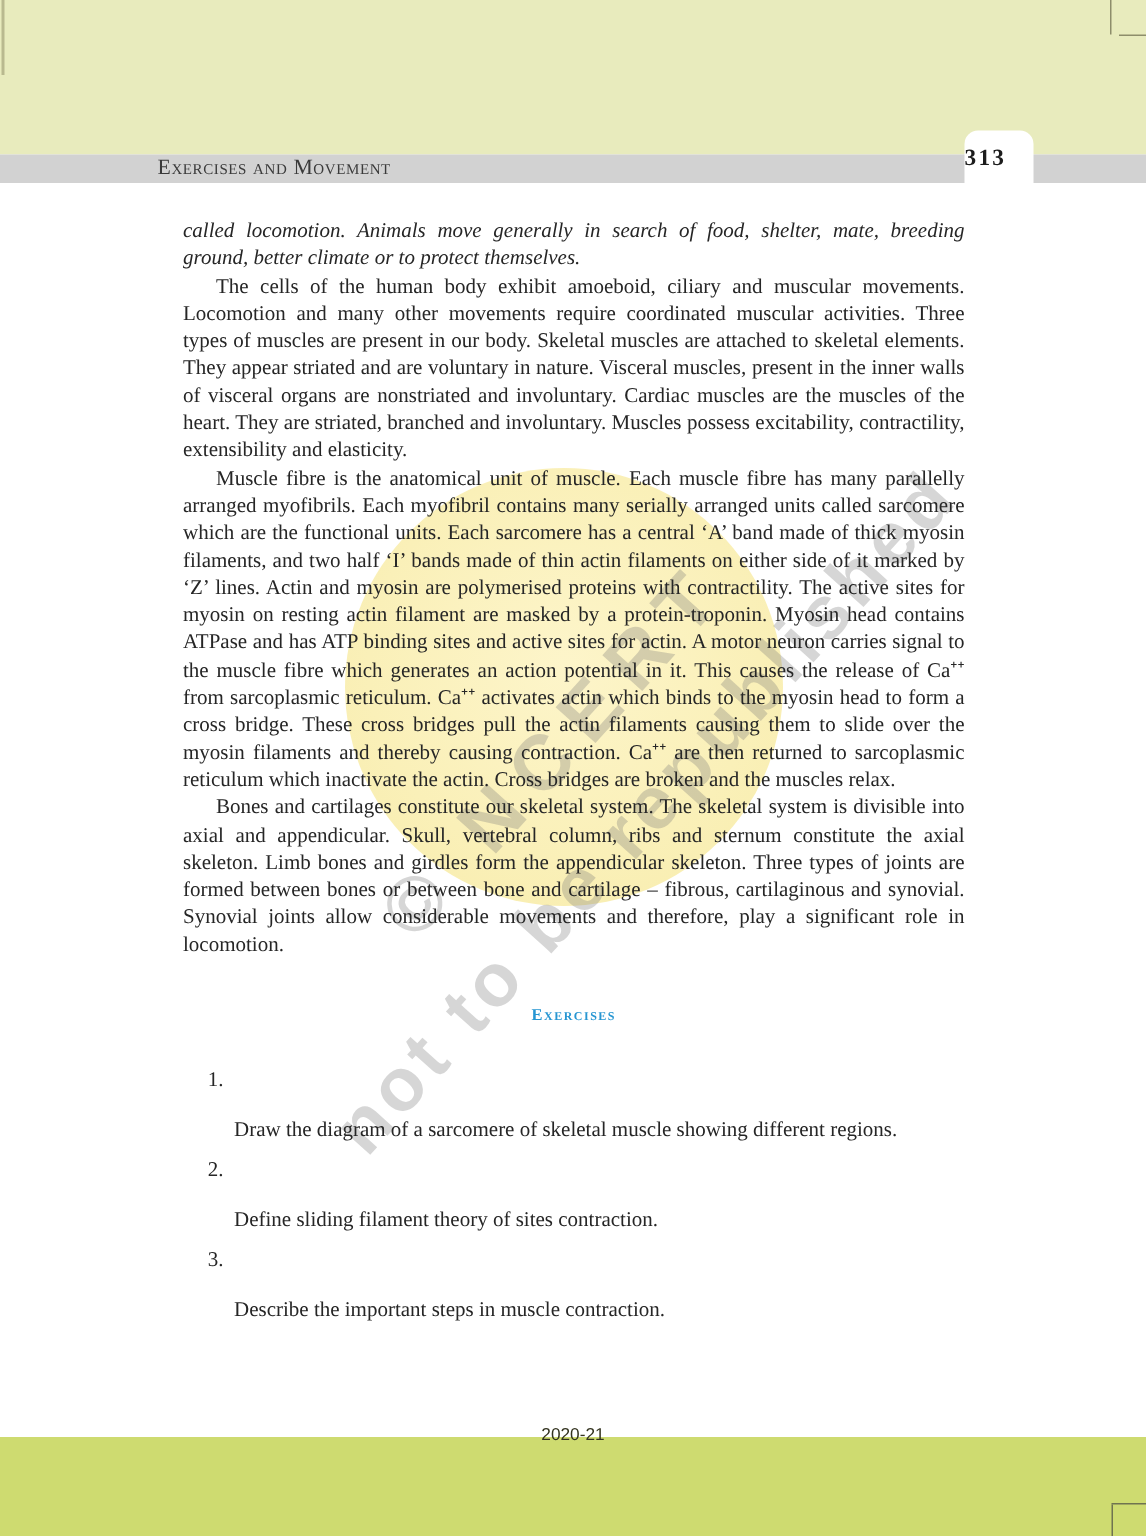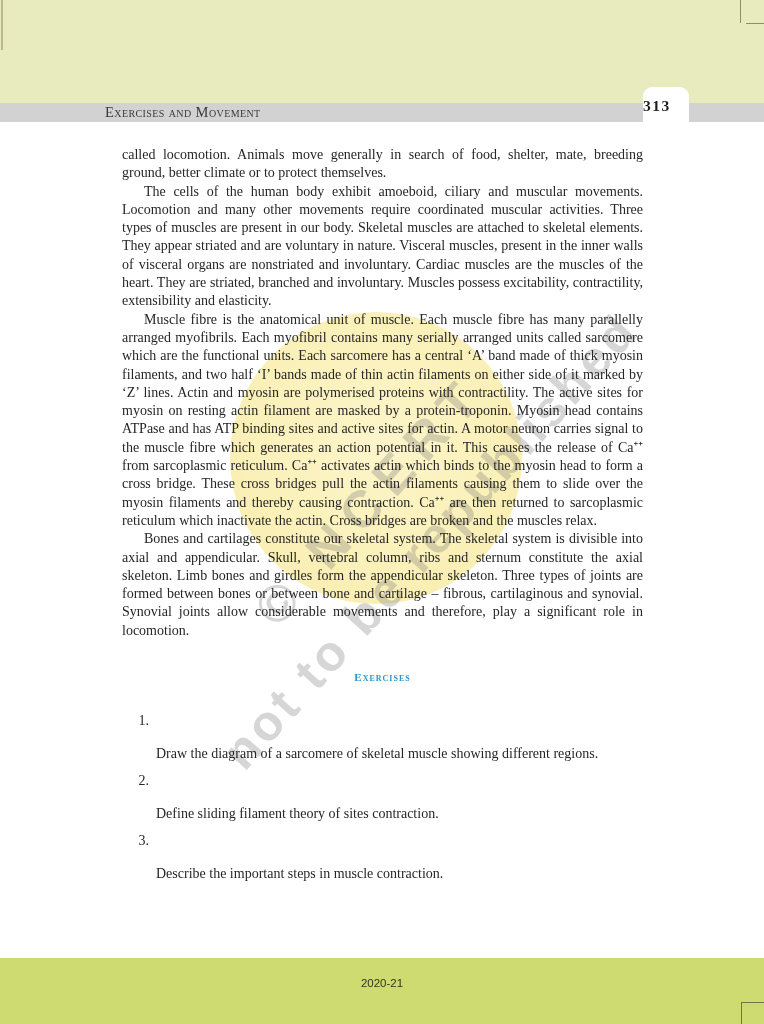--- a/index.html
+++ b/index.html
@@ -34,36 +34,36 @@
   }
   .wm-1 { left:180px; top:470px; width:380px; text-align:center; font-size:52px; letter-spacing:12px; transform:rotate(-48deg); }
   .wm-2 { left:110px; top:512px; width:640px; text-align:center; font-size:50px; letter-spacing:4px; transform:rotate(-48deg); }
 
   
   .content {
     position:absolute; left:122px; top:146px; width:521px; z-index:2;
     font-size:14px; line-height:18.3px; text-align:justify; color:#262626;
   }
   .content p { margin:0; text-indent:22px; }
-  .content p.first { text-indent:0; }
+  .content p.first { text-indent:0;font-style:italic; }
 
   .exercises-heading {
     margin:28px 0 26px 0; text-align:center; text-indent:0;
     font-variant:small-caps; font-weight:bold; font-size:11px;
     letter-spacing:1px; color:#2796d2;
   }
   .exercise-list { padding-left:11px; }
   .exercise-item { display:flex; margin-bottom:8.5px; text-align:left; }
   .exercise-num { width:16px; flex:0 0 16px; text-align:right; margin-right:7px; }
   .exercise-text { flex:1;margin-top:33px; }
 
   
   .footer-bar { position:absolute; left:0; top:958px; width:764px; height:66px; background:#cedb70; z-index:3; }
   .footer-year {
-    position:absolute; left:0; top:977px; width:764px; text-align:center; z-index:4;
+    position:absolute; left:0; top:951px; width:764px; text-align:center; z-index:4;
     font-family:"Liberation Sans", sans-serif; font-size:11.5px; color:#33331f;
   }
 
   
   .crop { position:absolute; z-index:6; }
   .crop-tr-v { left:740px; top:0; width:1px; height:23px; background:#8d8d6b; }
   .crop-tr-h { left:746px; top:23px; width:18px; height:1px; background:#8d8d6b; }
   .crop-br-h { left:741px; top:1002px; width:23px; height:1px; background:#6f7350; }
   .crop-br-v { left:741px; top:1003px; width:1px; height:21px; background:#6f7350; }
   .edge-l    { left:1px; top:0; width:2px; height:50px; background:#b9b98f; }

